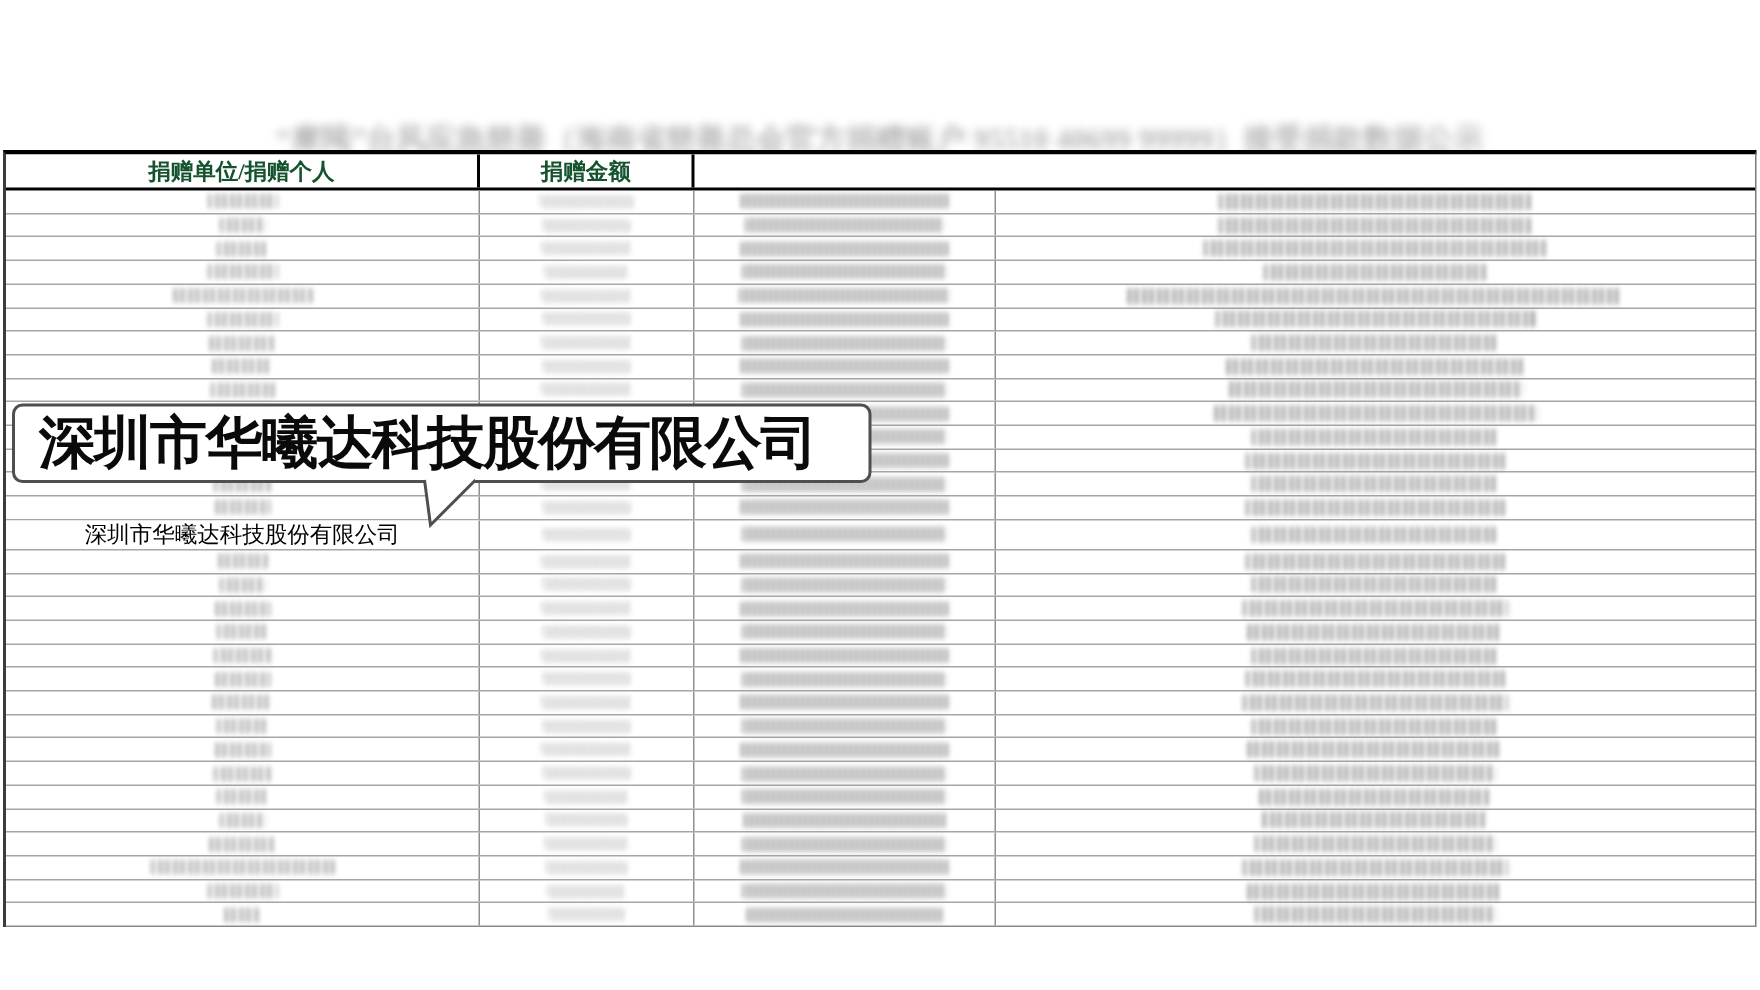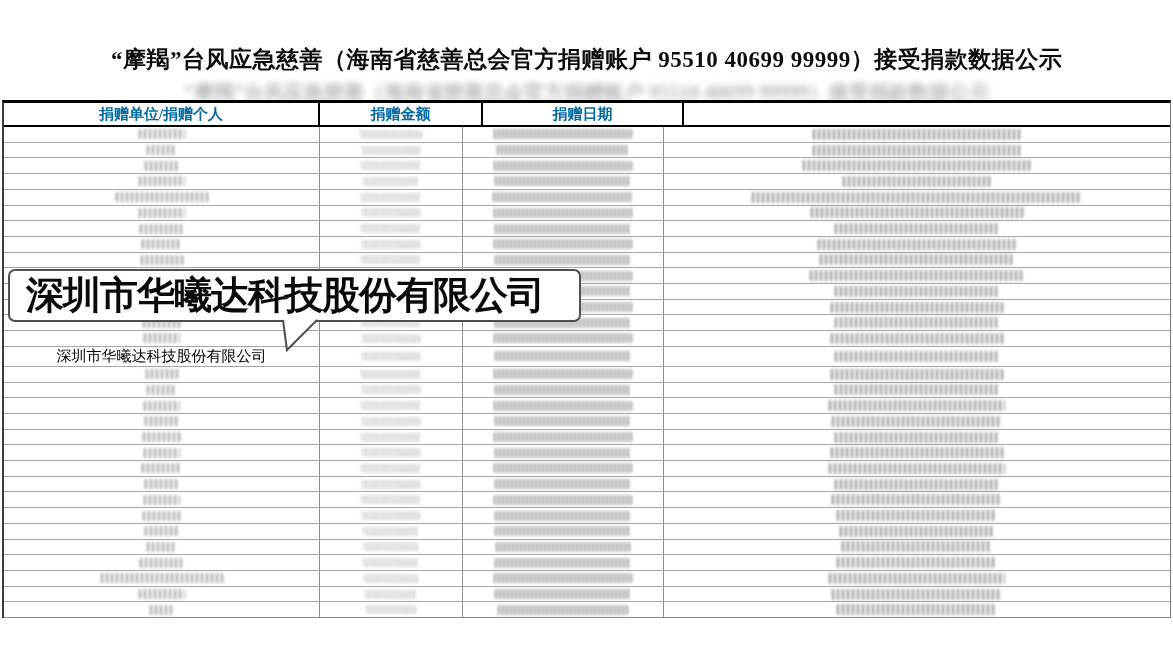--- a/index.html
+++ b/index.html
@@ -15,24 +15,24 @@
     position:absolute; top:79px; left:0; width:100%; text-align:center;
     font-size:20px; font-weight:bold; color:#7d7d7d; filter:blur(3px); opacity:.55; white-space:nowrap;
   }
   .dtable {
     position:absolute; left:2px; top:100px; width:1169px; height:518px; box-sizing:border-box;
     border-top:3px solid #000; border-left:2px solid #3c3c3c; border-right:1px solid #7a7a7a;
     display:flex; flex-direction:column;
   }
   .thead { display:flex; height:22px; min-height:22px; border-bottom:2px solid #000; background:#fff; }
   .th {
-    box-sizing:border-box; border-right:2px solid #000; font-weight:bold; font-size:15px; color:#0369a1;
+    box-sizing:border-box; border-right:2px solid #000; font-weight:bold; font-size:15px; color:#14532d;
     display:flex; align-items:center; justify-content:center; white-space:nowrap;
   }
-  .th.h1 { width:316px; } .th.h2 { width:163px; } .th.h3 { width:201px; } .th.h4 { flex:1; border-right:none; }
+  .th.h1 { width:316px; } .th.h2 { width:143px; } .th.h3 { width:201px; } .th.h4 { flex:1; border-right:none; }
   .tbody { flex:1; display:flex; flex-direction:column; }
   .row { flex:1; display:flex; border-bottom:1px solid #a6a6a6; box-sizing:border-box; }
   .row:last-child { border-bottom:1px solid #8a8a8a; }
   .cell {
     box-sizing:border-box; display:flex; align-items:center; justify-content:center;
     border-right:1px solid #8f8f8f; overflow:visible;
   }
   .cell.c1 { width:316px; } .cell.c2 { width:143px; } .cell.c3 { width:201px; } .cell.c4 { flex:1; border-right:none; }
   .bar { height:10px; border-radius:1px;
     background:repeating-linear-gradient(90deg,#6f6f6f 0 2px,rgba(255,255,255,0) 2px 5px);
@@ -51,29 +51,27 @@
     font-family:"Liberation Sans","DejaVu Sans",sans-serif; font-weight:bold; font-size:38px;
     letter-spacing:-1px; color:#0a0a0a; white-space:nowrap; overflow:visible;
   }
   .callout-tail { position:absolute; left:281px; top:319px; z-index:11; }
 </style>
 </head>
 <body>
 
 <div class="stage">
 
-  <div class="title">“摩羯”台风应急慈善（海南省慈善总会官方捐赠账户 95510 40699 99999）接受捐款数据公示</div>
 
   <div class="ghost-line">“摩羯”台风应急慈善（海南省慈善总会官方捐赠账户 95510 40699 99999）接受捐款数据公示</div>
 
   <div class="dtable">
     <div class="thead">
       <div class="th h1">捐赠单位/捐赠个人</div>
       <div class="th h2">捐赠金额</div>
-      <div class="th h3">捐赠日期</div>
     </div>
     <div class="tbody" id="tbody">
         <div class="row">
           <div class="cell c1">
             <div class="bar" style="width: 46px;"></div>
           </div>
           <div class="cell c2">
             <div class="bar" style="width: 62px;"></div>
           </div>
           <div class="cell c3">

